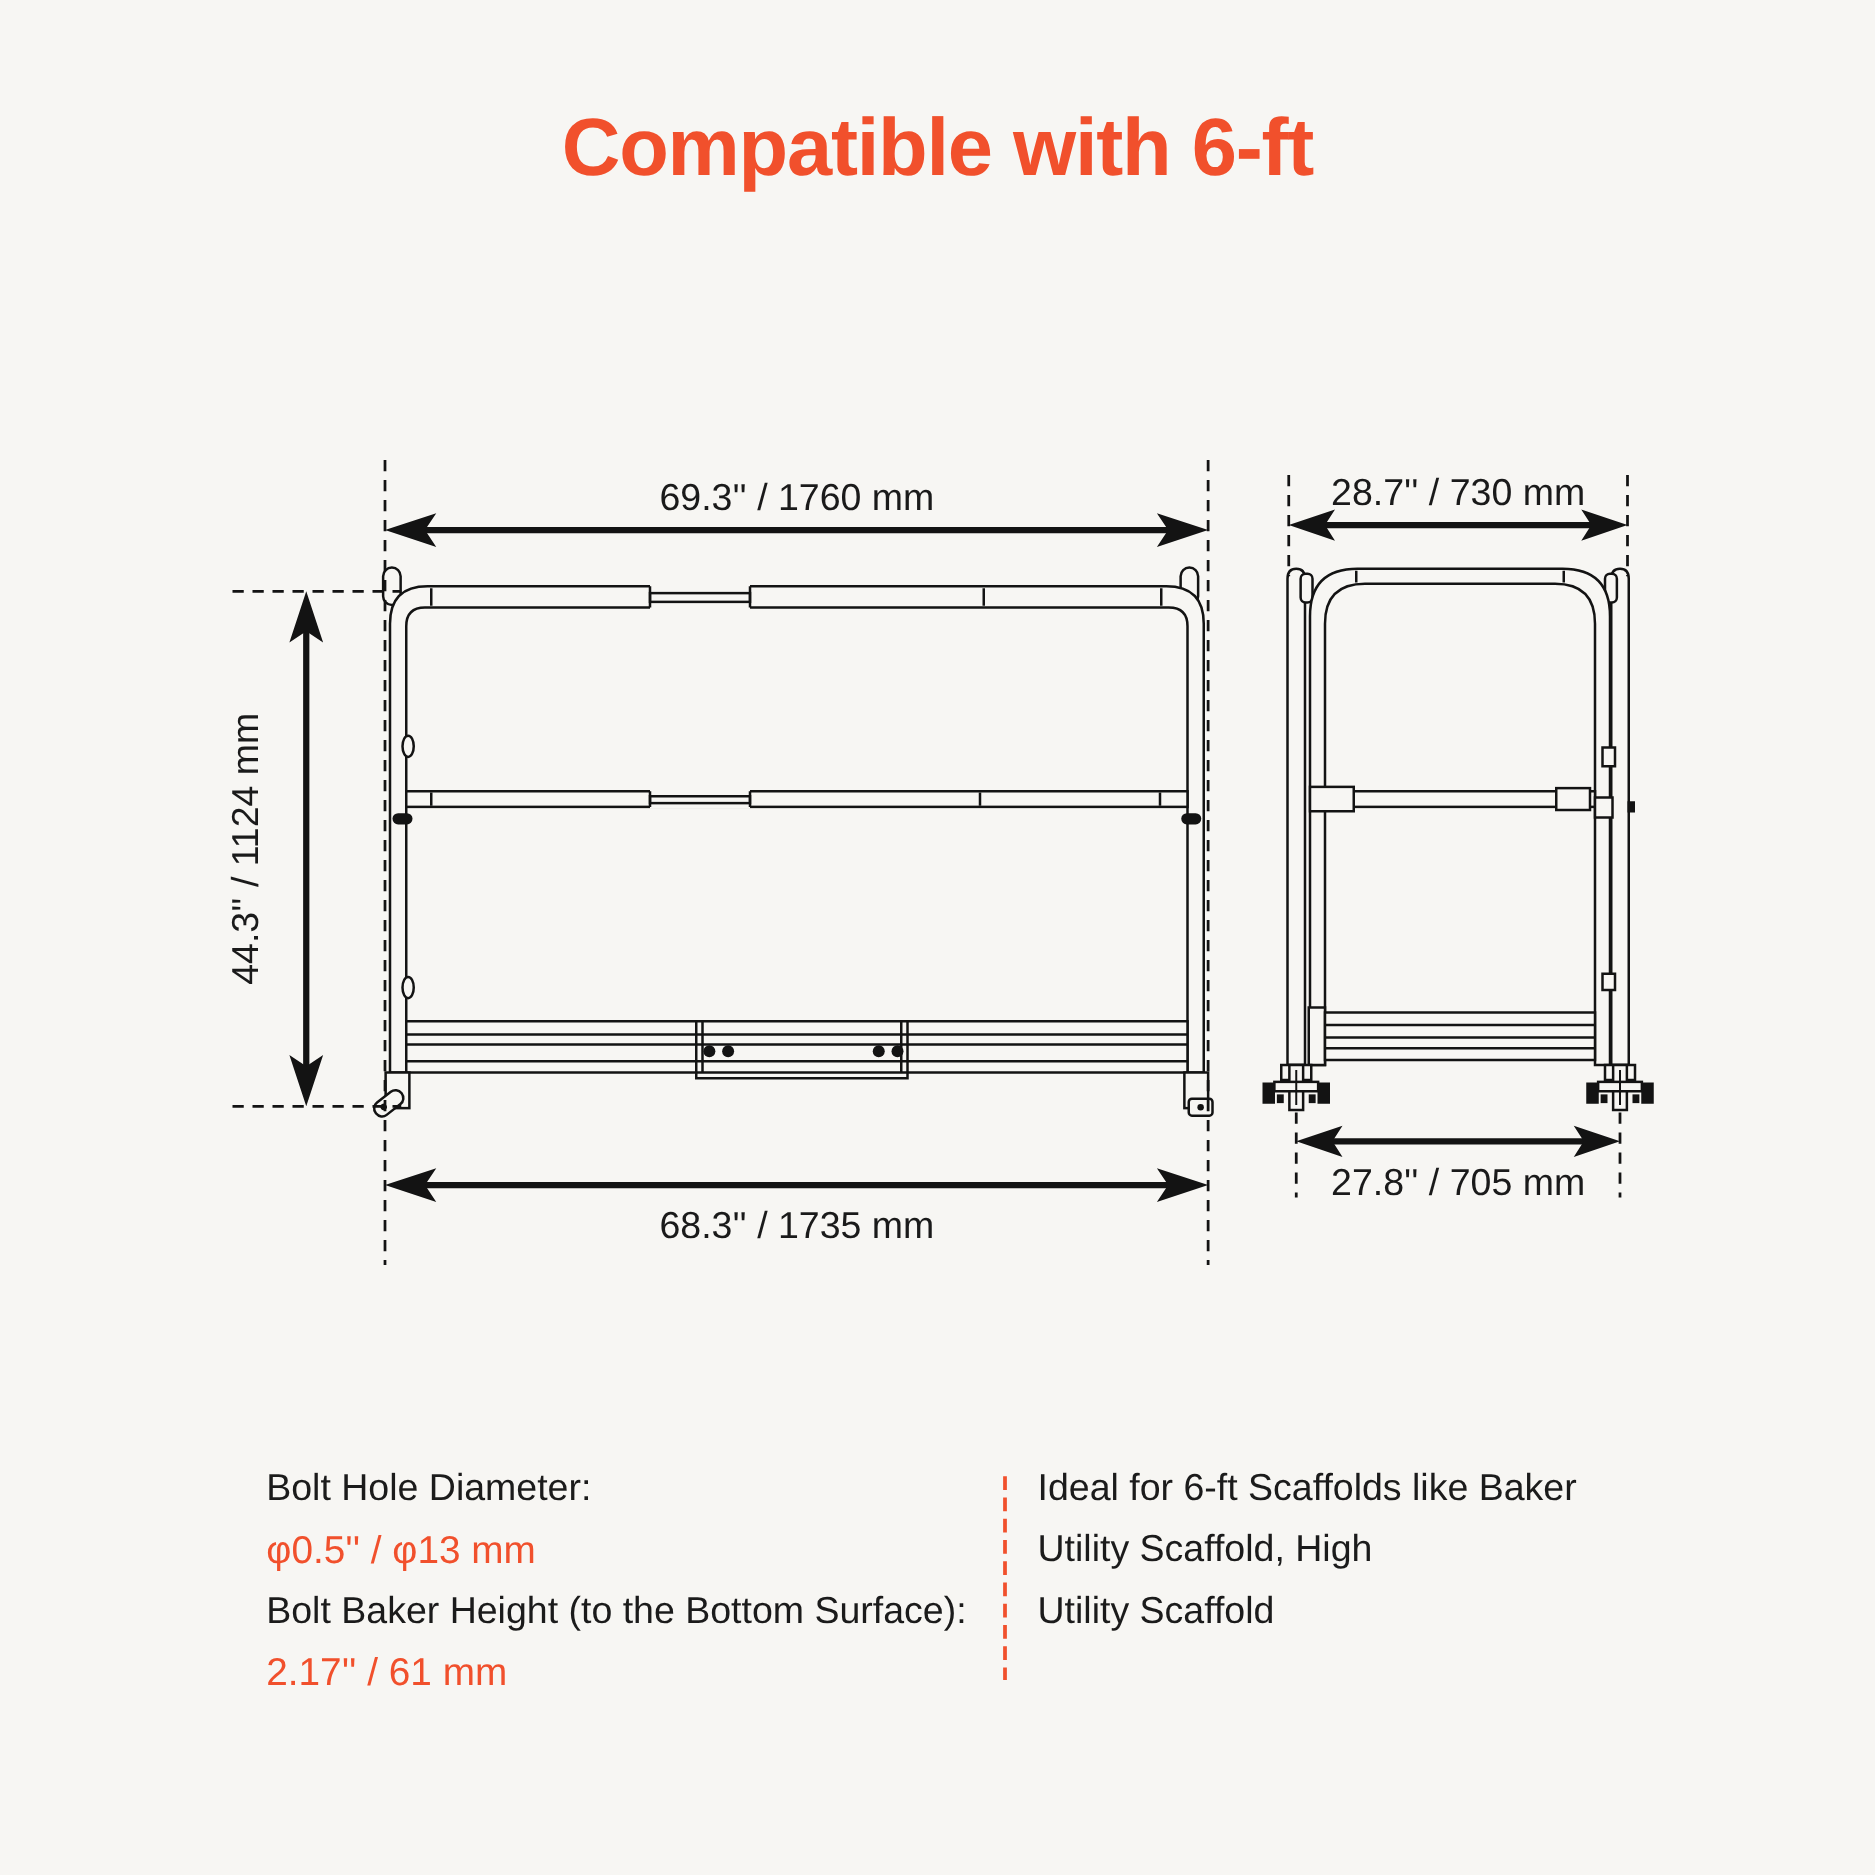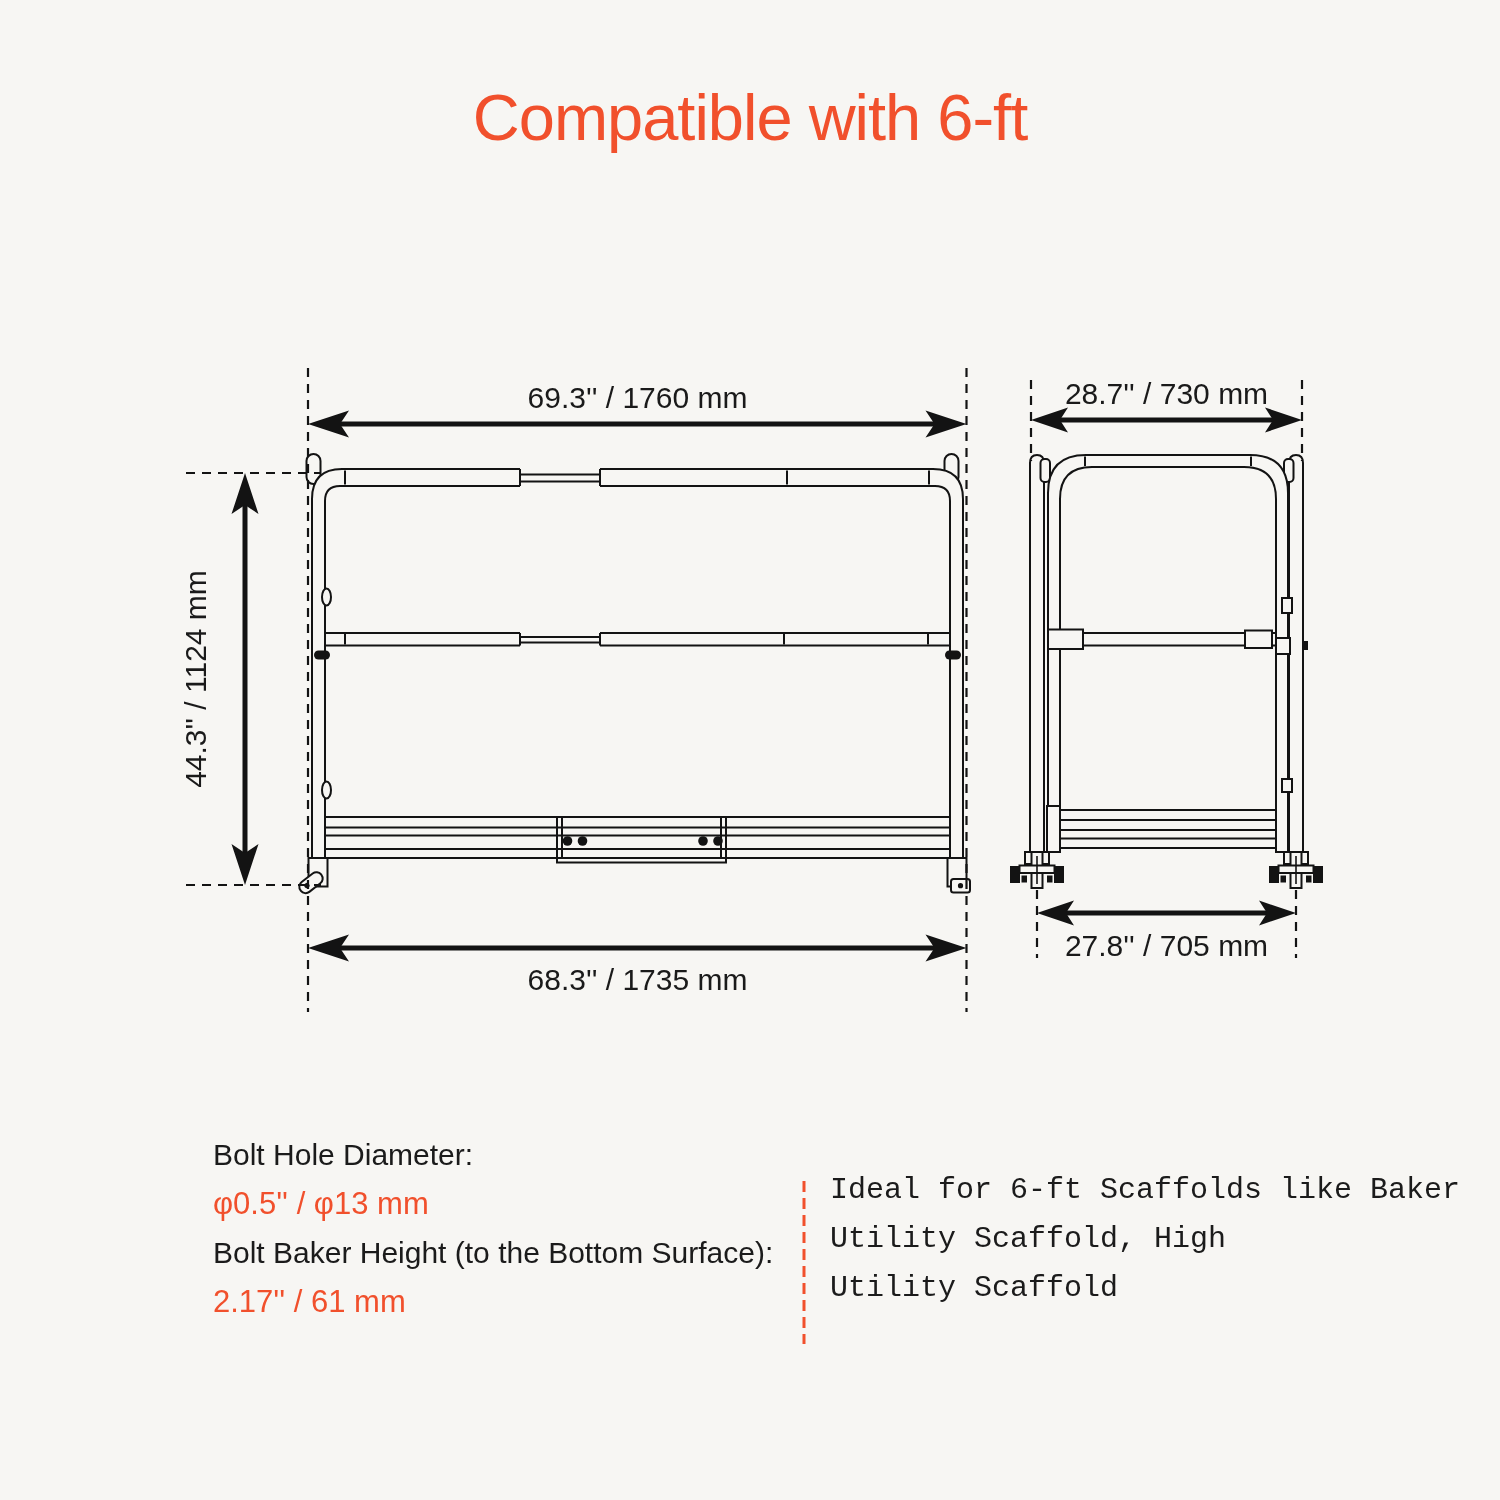--- a/index.html
+++ b/index.html
@@ -10,34 +10,34 @@
   }
   html,body{margin:0;padding:0;}
   body{
     width:1500px;height:1500px;position:relative;overflow:hidden;
     background:var(--background);
     font-family:"Liberation Sans",sans-serif;
   }
   .title{
     position:absolute;top:76px;left:0;width:1500px;
     text-align:center;color:var(--accent);
-    font-size:65px;font-weight:400;line-height:84px;letter-spacing:-1px;
+    font-size:65px;font-weight:700;line-height:84px;letter-spacing:-1px;
   }
   svg.diagram{position:absolute;left:0;top:0;}
   .tube{fill:var(--background);stroke:var(--line);stroke-width:2px;}
   .ln{fill:none;stroke:var(--line);stroke-width:2px;}
   .thin{fill:none;stroke:var(--line);stroke-width:1.6px;}
   .solid{fill:var(--line);stroke:none;}
   .dash{fill:none;stroke:var(--line);stroke-width:2.2px;stroke-dasharray:9 7;}
   .shaft{fill:none;stroke:var(--line);stroke-width:5px;}
   .head{fill:var(--line);stroke:none;}
   .dimtext{fill:#1a1a1a;font-family:"Liberation Sans",sans-serif;font-size:30px;font-weight:400;}
   .divider{stroke:var(--accent);stroke-width:3px;stroke-dasharray:11 6;fill:none;}
-  .specs-left{position:absolute;left:213px;top:1130px;}
-  .specs-right{position:absolute;left:830px;top:1166px;font-family:Liberation Mono, monospace;}
+  .specs-left{position:absolute;left:213px;top:1166px;}
+  .specs-right{position:absolute;left:830px;top:1166px;}
   .spec-label{font-size:30px;line-height:49px;color:var(--ink);}
   .spec-value{font-size:31px;line-height:49px;color:var(--accent);font-weight:400;}
   .spec-line{font-size:30px;line-height:49px;color:var(--ink);}
 </style>
 </head>
 <body>
 
 <div class="title">
   <div>Compatible with 6-ft</div>
 </div>

